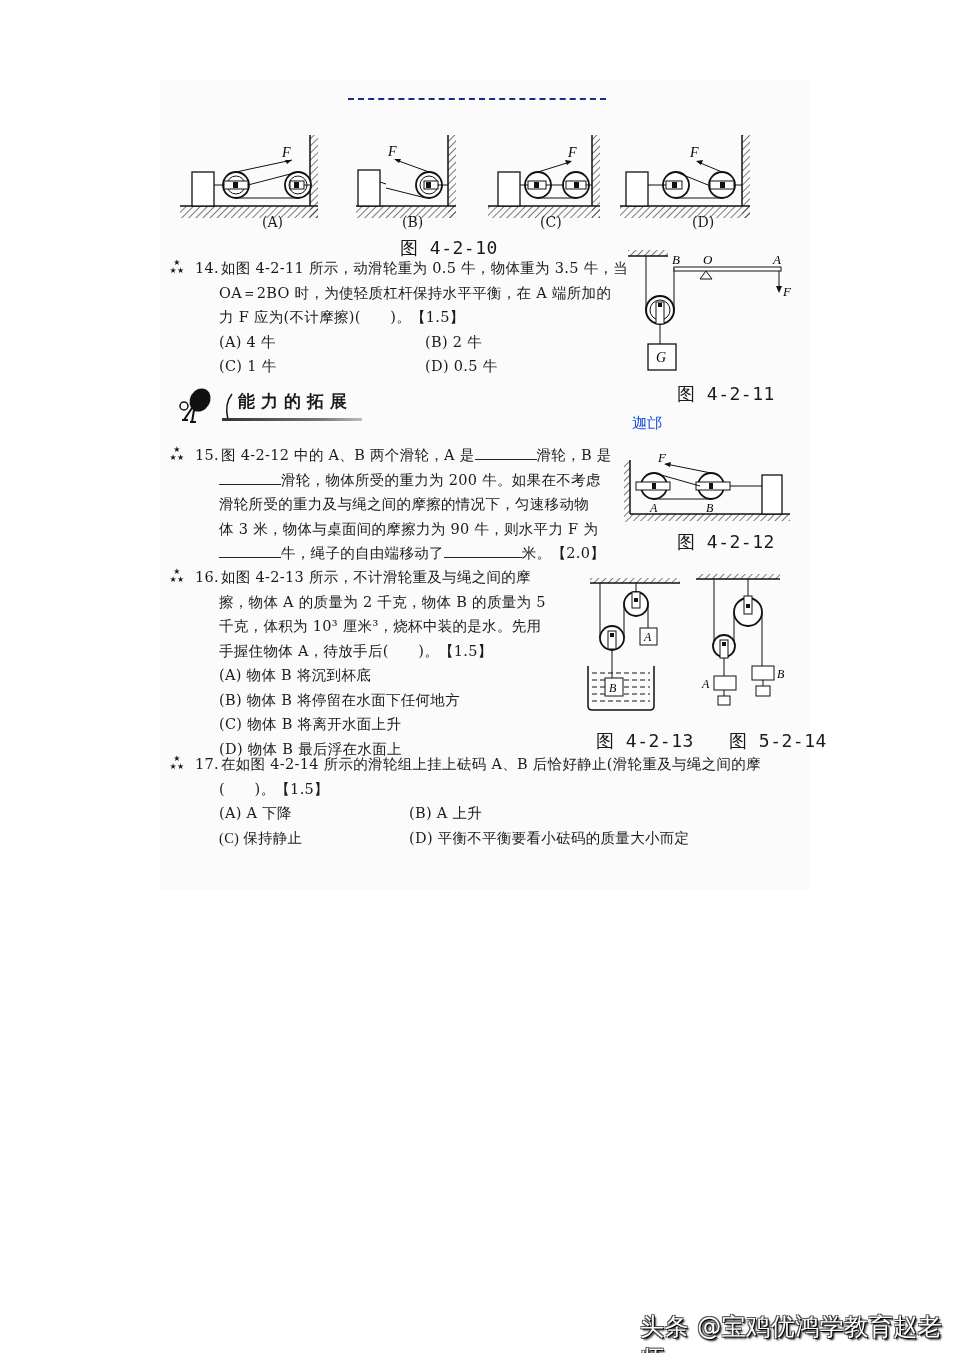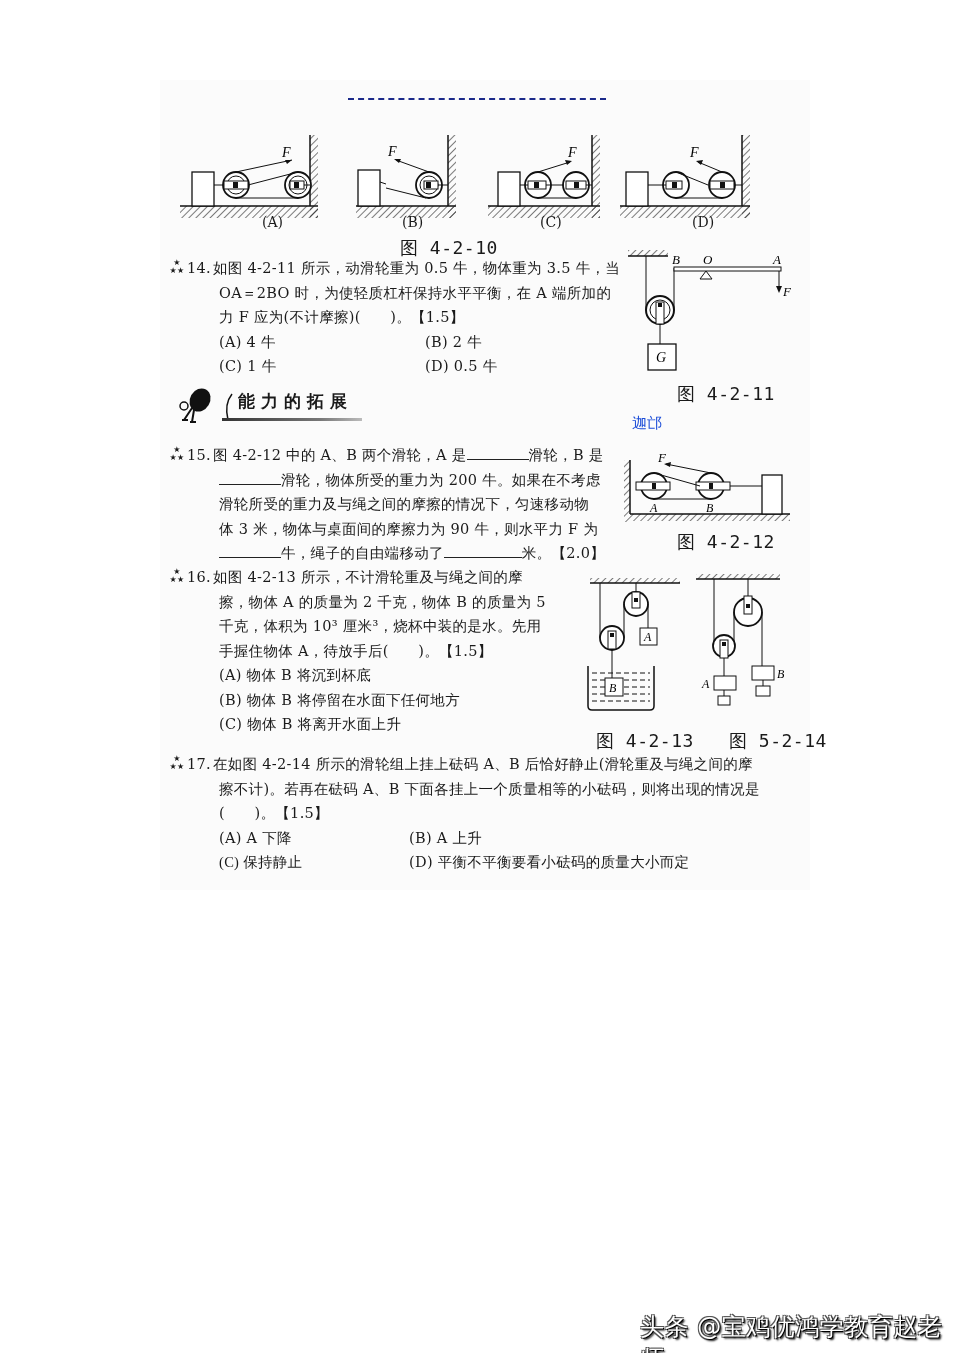--- a/index.html
+++ b/index.html
@@ -5,21 +5,21 @@
   html, body { margin:0; padding:0; background:#ffffff; }
   body { width:956px; height:1353px; position:relative; overflow:hidden;
          font-family:"DejaVu Serif","Liberation Serif",serif; color:#1a1a1a; }
   .scan { position:absolute; left:160px; top:80px; width:650px; height:810px; background:#fbfbfb; }
   .dashline { position:absolute; left:348px; top:98px; width:258px; height:0; border-top:2px dashed #1b2a8a; }
   .abs { position:absolute; }
   .q { position:absolute; font-size:14.5px; line-height:24.5px; letter-spacing:0.3px; }
   .q .line { white-space:nowrap; }
   .stars { display:inline-block; width:20px; font-size:8px; line-height:8px; vertical-align:middle; position:relative; top:-2px; }
   .stars span { display:block; text-align:center; }
-  .num { margin-right:2px; }
+  .num { margin-right:2px;margin-left:8px; }
   .ind { padding-left:52px; }
   .blank { display:inline-block; border-bottom:1px solid #222; height:14px; vertical-align:baseline; }
   .opt { display:inline-block; }
   .cap { position:absolute; font-size:18px; letter-spacing:0.5px; font-family:"DejaVu Sans Mono","Liberation Mono",monospace; }
   .sublabel { position:absolute; font-size:14px; }
   .section { position:absolute; left:170px; top:386px; width:200px; height:40px; }
   .section .title { position:absolute; left:68px; top:4px; font-size:17px; font-weight:bold; letter-spacing:6px; font-family:"DejaVu Sans","Liberation Sans",sans-serif; }
   .section .rule { position:absolute; left:52px; top:32px; width:140px; height:3px; background:linear-gradient(90deg,#333,#777 70%,#bbb); }
   .watermark { position:absolute; left:640px; top:1311px; font-size:24px; color:#fff;
     font-family:"DejaVu Sans","Liberation Sans",sans-serif;
@@ -216,20 +216,21 @@
 <div class="q" style="left:167px;top:565px;width:410px;">
   <div class="line">
     <span class="stars"><span>★</span><span>★★</span></span><span class="num">16.</span><span>如图 4-2-13 所示，不计滑轮重及与绳之间的摩</span>
   </div>
   <div class="line ind">擦，物体 A 的质量为 2 千克，物体 B 的质量为 5</div>
   <div class="line ind">千克，体积为 10³ 厘米³，烧杯中装的是水。先用</div>
   <div class="line ind">手握住物体 A，待放手后(　　)。【1.5】</div>
   <div class="line ind"><span>(A)</span> <span>物体 B 将沉到杯底</span></div>
   <div class="line ind"><span>(B)</span> <span>物体 B 将停留在水面下任何地方</span></div>
   <div class="line ind"><span>(C)</span> <span>物体 B 将离开水面上升</span></div>
+  <div class="line ind"><span>(D)</span> <span>物体 B 最后浮在水面上</span></div>
 </div>
 
 <svg width="100" height="150" style="left:586px;top:576px;">
   <rect x="4" y="2" width="90" height="5" fill="url(#hatch)"></rect>
   <line x1="4" y1="7" x2="94" y2="7" stroke="#111" stroke-width="1.5"></line>
   <line x1="50" y1="7" x2="50" y2="16" stroke="#111"></line>
   <circle cx="50" cy="28" r="12" fill="#fff" stroke="#111" stroke-width="1.8"></circle>
   <rect x="46" y="16" width="8" height="16" fill="#fff" stroke="#111"></rect>
   <rect x="48" y="22" width="4" height="4" fill="#111"></rect>
   <line x1="62" y1="28" x2="62" y2="52" stroke="#111"></line>
@@ -276,21 +277,20 @@
   <text x="12" y="116" font-size="12">A</text>
   <line x1="34" y1="118" x2="34" y2="124" stroke="#111"></line>
   <rect x="28" y="124" width="12" height="9" fill="#fff" stroke="#111"></rect>
 </svg>
 <div class="cap" style="left:729px;top:729px;">图 5-2-14</div>
 
 <div class="q" style="left:167px;top:752px;width:630px;">
   <div class="line">
     <span class="stars"><span>★</span><span>★★</span></span><span class="num">17.</span><span>在如图 4-2-14 所示的滑轮组上挂上砝码 A、B 后恰好静止(滑轮重及与绳之间的摩</span>
   </div>
-  <div class="line ind">擦不计)。若再在砝码 A、B 下面各挂上一个质量相等的小砝码，则将出现的情况是</div>
   <div class="line ind">(　　)。【1.5】</div>
   <div class="line ind">
     <span class="opt" style="width:190px;"><span>(A)</span> <span>A 下降</span></span><span class="opt"><span>(B)</span> <span>A 上升</span></span>
   </div>
   <div class="line ind">
     <span class="opt" style="width:190px;font-family:Liberation Serif, serif;"><span>(C)</span> <span>保持静止</span></span><span class="opt"><span>(D)</span> <span>平衡不平衡要看小砝码的质量大小而定</span></span>
   </div>
 </div>
 
 <div class="watermark">头条 @宝鸡优鸿学教育赵老师</div>

